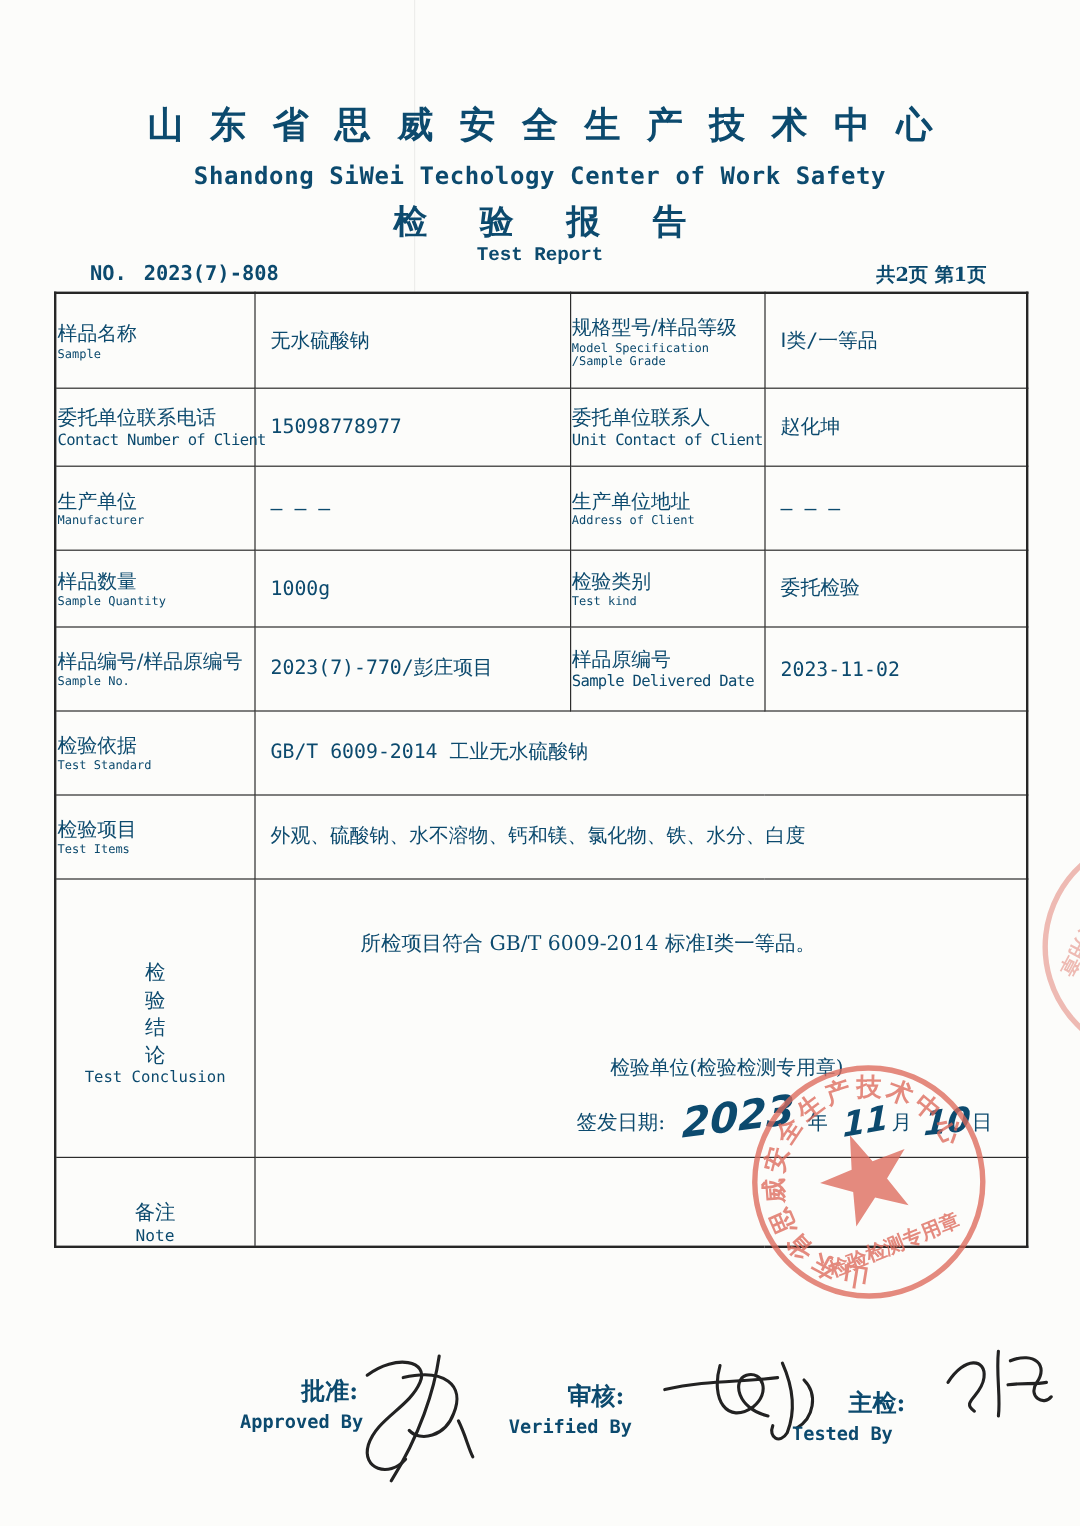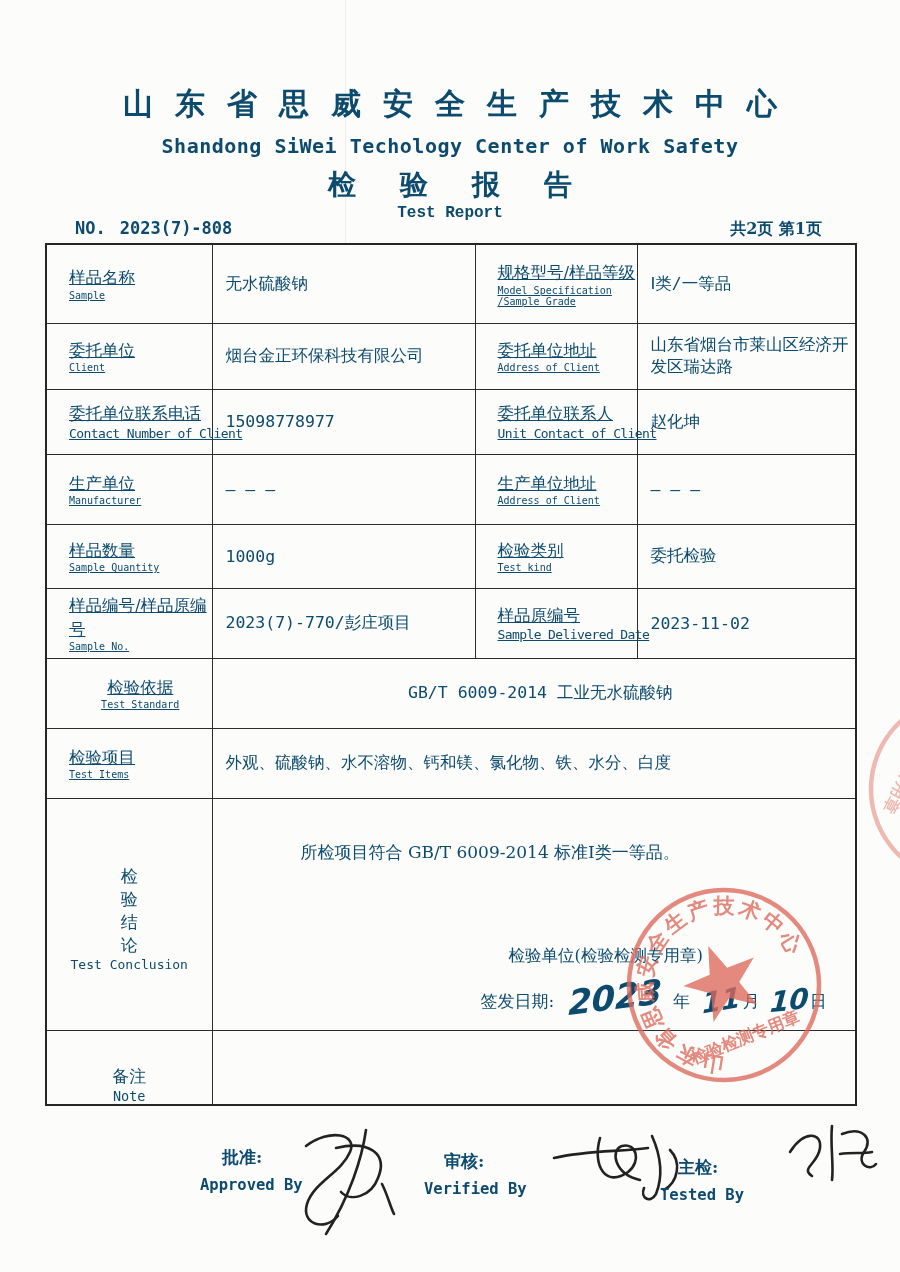--- a/index.html
+++ b/index.html
@@ -26,30 +26,30 @@
   .no-line { position:absolute; top:218px; left:75px; font-size:17px; font-weight:bold;
     font-family:"DejaVu Sans Mono", monospace; }
   .no-line .no-val { margin-left:14px; }
   .page-info { position:absolute; top:219px; right:78px; font-size:16px; font-weight:bold; }
 
   
   table.report { position:absolute; left:45px; top:243px; width:810px;
     border-collapse:collapse; table-layout:fixed; }
   table.report td { border:1.7px solid #2c2c2c; vertical-align:middle; }
   table.report { border:2.2px solid #262626; }
-  td.lbl { padding-left:22px;text-decoration:underline; }
+  td.lbl { padding-left:1px; }
   td.lbl .cn { font-size:16.5px; line-height:1.45; }
   td.lbl .en { font-size:10px; font-family:"DejaVu Sans Mono", monospace; white-space:nowrap; }
   td.lbl .en.sm { font-size:13px; letter-spacing:-0.6px; }
   td.val { padding-left:13px; font-size:16.5px;
     font-family:"DejaVu Sans Mono", monospace;margin-top:21px; }
   td.val .line { display:block; line-height:1.55; }
   .r0 { height:79px; } .r1 { height:66px; } .r2 { height:65px; }
   .r3 { height:70px; } .r4 { height:64px; } .r5 { height:70px; }
-  .r6 { height:61px; } .r7 { height:70px;text-align:center; } .r8 { height:70px; }
+  .r6 { height:61px; } .r7 { height:70px; } .r8 { height:70px; }
   .r9 { height:232px; } .r10 { height:48px; }
 
   td.concl-lbl { text-align:center; vertical-align:top; }
   .concl-stack { display:flex; flex-direction:column; align-items:center;
     justify-content:space-between; height:100%; padding:16px 0 8px 0; }
   .concl-stack .ch { font-size:17px; }
   .concl-stack .en { font-size:13px; font-family:"DejaVu Sans Mono", monospace; }
 
   td.concl-body { position:relative; vertical-align:top; }
   .concl-text { position:absolute; left:88px; top:42px; font-size:17px; }
@@ -65,21 +65,21 @@
 
   td.note-lbl { text-align:center; }
   td.note-lbl .cn { font-size:17px;margin-top:34px; }
   td.note-lbl .en { font-size:13.5px; font-family:"DejaVu Sans Mono", monospace; }
 
   
   .stamp { position:absolute; pointer-events:none; }
   .stamp text { font-family:"DejaVu Serif", serif; font-weight:bold; }
 
   
-  .sig-label-cn { position:absolute; font-size:17px; font-weight:600; }
+  .sig-label-cn { position:absolute; font-size:20px; font-weight:600;margin-left:29px; }
   .sig-label-en { position:absolute; font-size:15.5px; font-weight:bold;
     font-family:"DejaVu Sans Mono", monospace; }
   .sig-svg { position:absolute; }
   .sig-svg path { fill:none; stroke:#222; stroke-width:2.6; stroke-linecap:round; }
 </style>
 </head>
 <body>
 
 <div class="page">
   <div class="fold-line"></div>
@@ -106,32 +106,20 @@
         <div class="cn">样品名称</div>
         <div class="en">Sample</div>
       </td>
       <td class="val">无水硫酸钠</td>
       <td class="lbl">
         <div class="cn">规格型号/样品等级</div>
         <div class="en">Model Specification</div>
         <div class="en">/Sample Grade</div>
       </td>
       <td class="val">Ⅰ类/一等品</td>
-    </tr>
-    <tr class="r1">
-      <td class="lbl">
-        <div class="cn">委托单位</div>
-        <div class="en">Client</div>
-      </td>
-      <td class="val">烟台金正环保科技有限公司</td>
-      <td class="lbl">
-        <div class="cn">委托单位地址</div>
-        <div class="en">Address of Client</div>
-      </td>
-      <td class="val">山东省烟台市莱山区经济开发区瑞达路</td>
     </tr>
     <tr class="r2">
       <td class="lbl">
         <div class="cn">委托单位联系电话</div>
         <div class="en sm">Contact Number of Client</div>
       </td>
       <td class="val">15098778977</td>
       <td class="lbl">
         <div class="cn">委托单位联系人</div>
         <div class="en sm">Unit Contact of Client</div>

